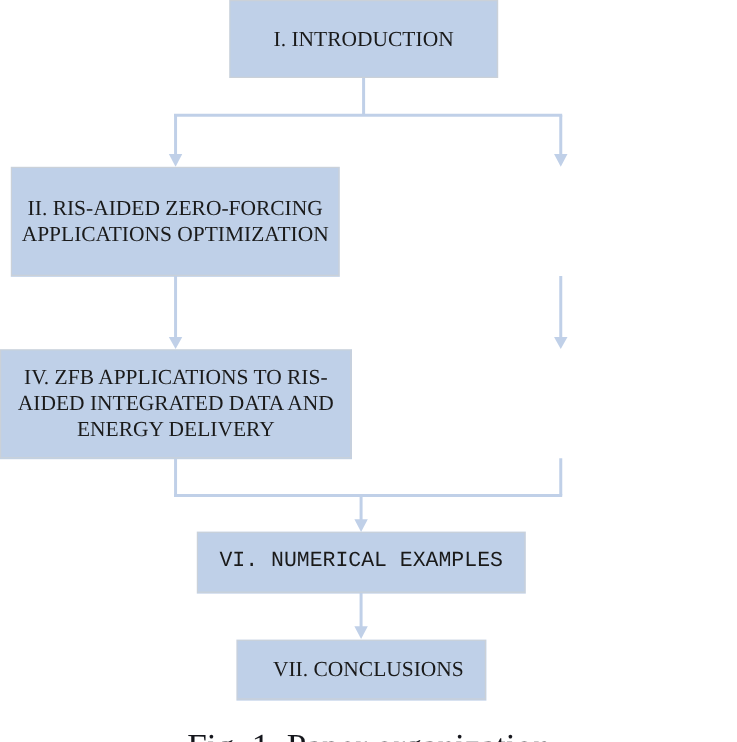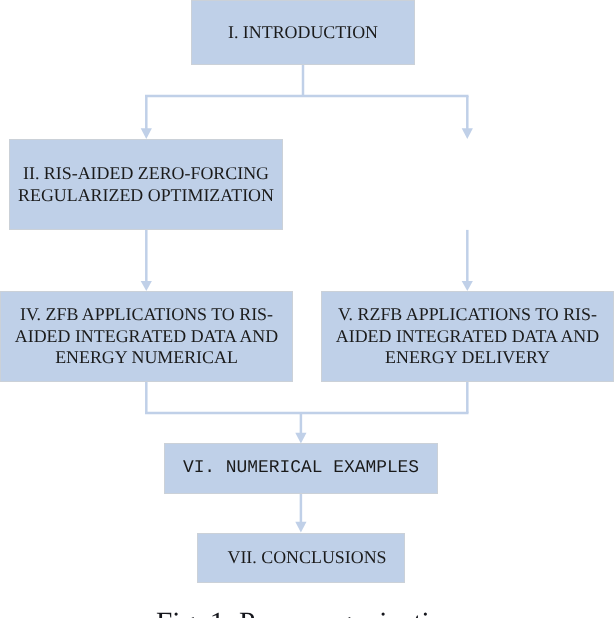--- a/index.html
+++ b/index.html
@@ -33,27 +33,24 @@
       <path d="M140.7 280.9 H151.9 L146.3 290.9 Z"></path>
       <path d="M461.7 280.9 H472.9 L467.3 290.9 Z"></path>
       <path d="M295.3 432.8 H306.5 L300.9 443.4 Z"></path>
       <path d="M295.3 521.8 H306.5 L300.9 532.4 Z"></path>
     </g>
   </svg>
   <div class="box" style="left:191px;top:0px;width:224px;height:65px;">
       <span>I. INTRODUCTION</span>
     </div>
   <div class="box" style="left:9px;top:139px;width:274px;height:91px;">
-      <span>II. RIS-AIDED ZERO-FORCING REGULARIZED OPTIMIZATION</span>
+      <span>II. RIS-AIDED ZERO-FORCING APPLICATIONS OPTIMIZATION</span>
     </div>
   <div class="box" style="left:0px;top:291px;width:293px;height:91px;">
-      <span>IV. ZFB APPLICATIONS TO RIS-AIDED INTEGRATED DATA AND ENERGY NUMERICAL</span>
-    </div>
-  <div class="box" style="left:321px;top:291px;width:293px;height:91px;">
-      <span>V. RZFB APPLICATIONS TO RIS-AIDED INTEGRATED DATA AND ENERGY DELIVERY</span>
+      <span>IV. ZFB APPLICATIONS TO RIS-AIDED INTEGRATED DATA AND ENERGY DELIVERY</span>
     </div>
   <div class="box" style="left:164px;top:443px;width:274px;height:51px;font-family:Liberation Mono, monospace;">
       <span>VI. NUMERICAL EXAMPLES</span>
     </div>
   <div class="box" style="left:197px;top:533px;width:208px;height:50px;padding-left:12px;">
       <span>VII. CONCLUSIONS</span>
     </div>
   <div class="cap" style="left:155.6px;top:606px;">Fig. 1. Paper organization.</div>
 </div>
 

